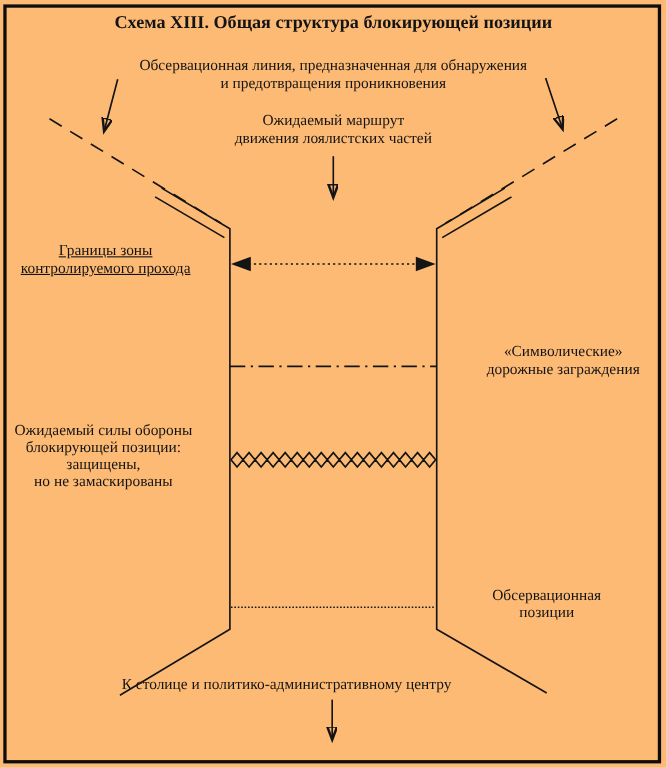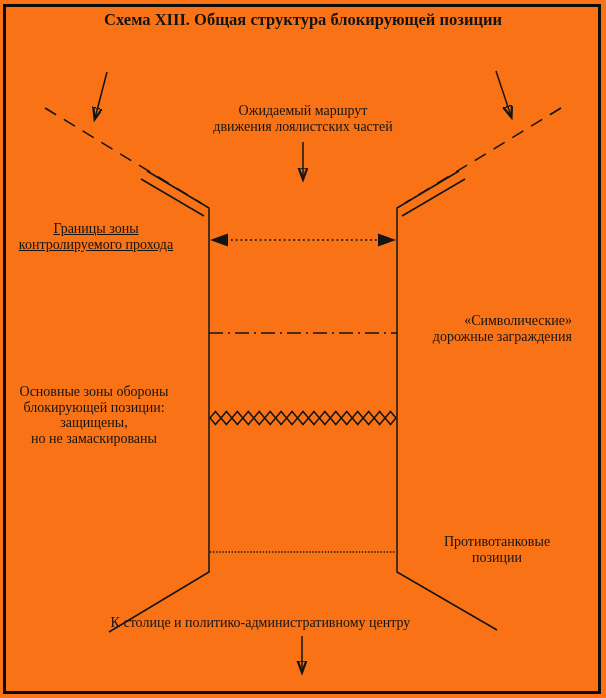--- a/index.html
+++ b/index.html
@@ -1,19 +1,19 @@
 <!DOCTYPE html>
 <html><head>
 <meta charset="utf-8">
 <style>
   html,body{margin:0;padding:0;background:#e8e8e8;}
   .page{
     position:relative;
     width:606px;height:698px;
-    background:#f97316;
+    background:#fdba74;
     font-family:"Liberation Serif","DejaVu Serif",serif;
     overflow:hidden;
   }
   .frame{
     position:absolute;left:3px;top:4px;right:5px;bottom:4px;
     border:3px solid #0d0d0d;
     pointer-events:none;
   }
   svg.canvas{position:absolute;left:0;top:0;}
   svg.canvas line, svg.canvas polyline, svg.canvas path{
@@ -89,34 +89,36 @@
       <line class="hatch" x1="210" y1="552" x2="396" y2="552"></line>
     </g>
 
     <g>
       <line x1="302" y1="636" x2="302" y2="671" stroke-width="1.8" marker-end="url(#ah)"></line>
     </g>
   </svg>
 
   <div class="label title" style="left:0;top:11px;width:606px;">Схема XIII.  Общая структура блокирующей позиции</div>
 
+  <div class="label" style="left:0;top:53px;width:606px;">Обсервационная линия, предназначенная для обнаружения
+и предотвращения проникновения</div>
 
   <div class="label" style="left:0;top:103px;width:606px;">Ожидаемый маршрут
 движения лоялистских частей</div>
 
   <div class="label" style="left:6px;top:221px;width:180px;text-decoration:underline;">Границы зоны
 контролируемого прохода</div>
 
-  <div class="label" style="left:392px;top:313px;width:180px;text-align:right;">«Символические»
+  <div class="label" style="left:422px;top:313px;width:180px;">«Символические»
 дорожные заграждения</div>
 
-  <div class="label" style="left:4px;top:384px;width:180px;">Основные зоны обороны
+  <div class="label" style="left:4px;top:384px;width:180px;">Ожидаемый силы обороны
 блокирующей позиции:
 защищены,
 но не замаскированы</div>
 
-  <div class="label" style="left:407px;top:534px;width:180px;">Противотанковые
+  <div class="label" style="left:407px;top:534px;width:180px;">Обсервационная
 позиции</div>
 
   <div class="label" style="left:0;top:615px;width:521px;">К столице и политико-административному центру</div>
 
   <div class="frame"></div>
 </div>
 
 </body></html>

